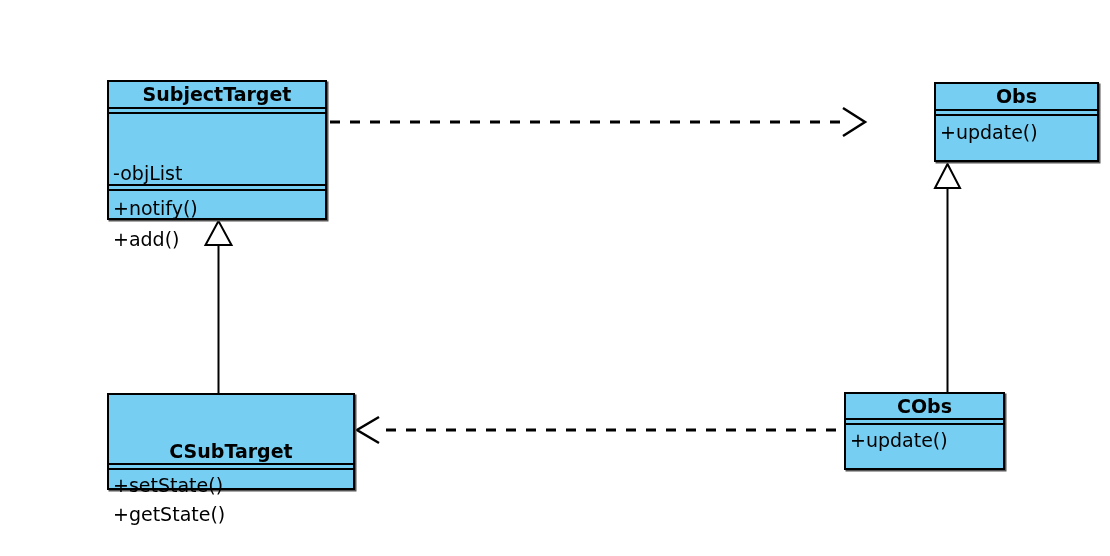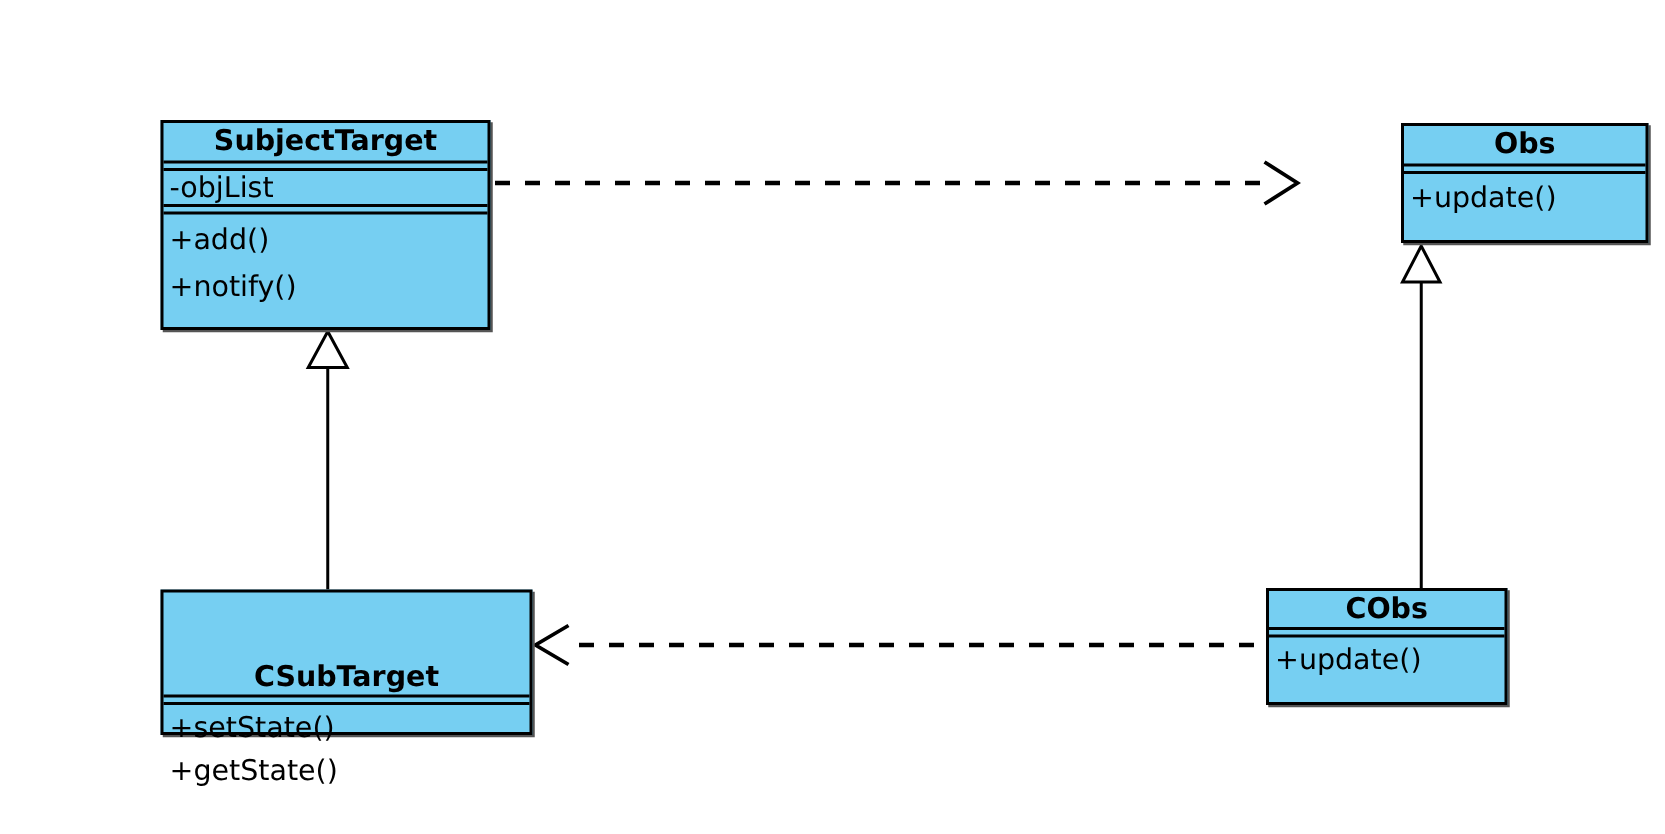--- a/index.html
+++ b/index.html
@@ -48,21 +48,21 @@
   }
   .uml-class .member {
     padding-left: 4px;
     white-space: nowrap;
     overflow: hidden;
   }
 
   
   #cls-subjecttarget { left: 107px; top: 80px; width: 216px; height: 136px; }
   #cls-subjecttarget .title { height: 25px; line-height: 25px; }
-  #cls-subjecttarget .attrs .member { height: 22px; line-height: 22px; }
+  #cls-subjecttarget .attrs .member { height: 22px; line-height: 22px; margin-top: 48px; }
   #cls-subjecttarget .methods { padding-top: 2px; }
   #cls-subjecttarget .methods .member { height: 31px; line-height: 31px; }
 
   
   #cls-obs { left: 904px; top: 82px; width: 161px; height: 76px; margin-left: 30px; }
   #cls-obs .title { height: 25px; line-height: 25px; }
   #cls-obs .methods { padding-top: 3px; }
   #cls-obs .methods .member { height: 26px; line-height: 26px; }
 
   
@@ -98,22 +98,22 @@
   </svg>
 
   <div class="uml-class" id="cls-subjecttarget">
     <div class="title">SubjectTarget</div>
     <div class="sep"></div>
     <div class="attrs">
       <div class="member">-objList</div>
     </div>
     <div class="sep"></div>
     <div class="methods">
+      <div class="member">+notify()</div>
       <div class="member">+add()</div>
-      <div class="member">+notify()</div>
     </div>
   </div>
 
   <div class="uml-class" id="cls-obs">
     <div class="title">Obs</div>
     <div class="sep"></div>
     <div class="methods">
       <div class="member">+update()</div>
     </div>
   </div>

